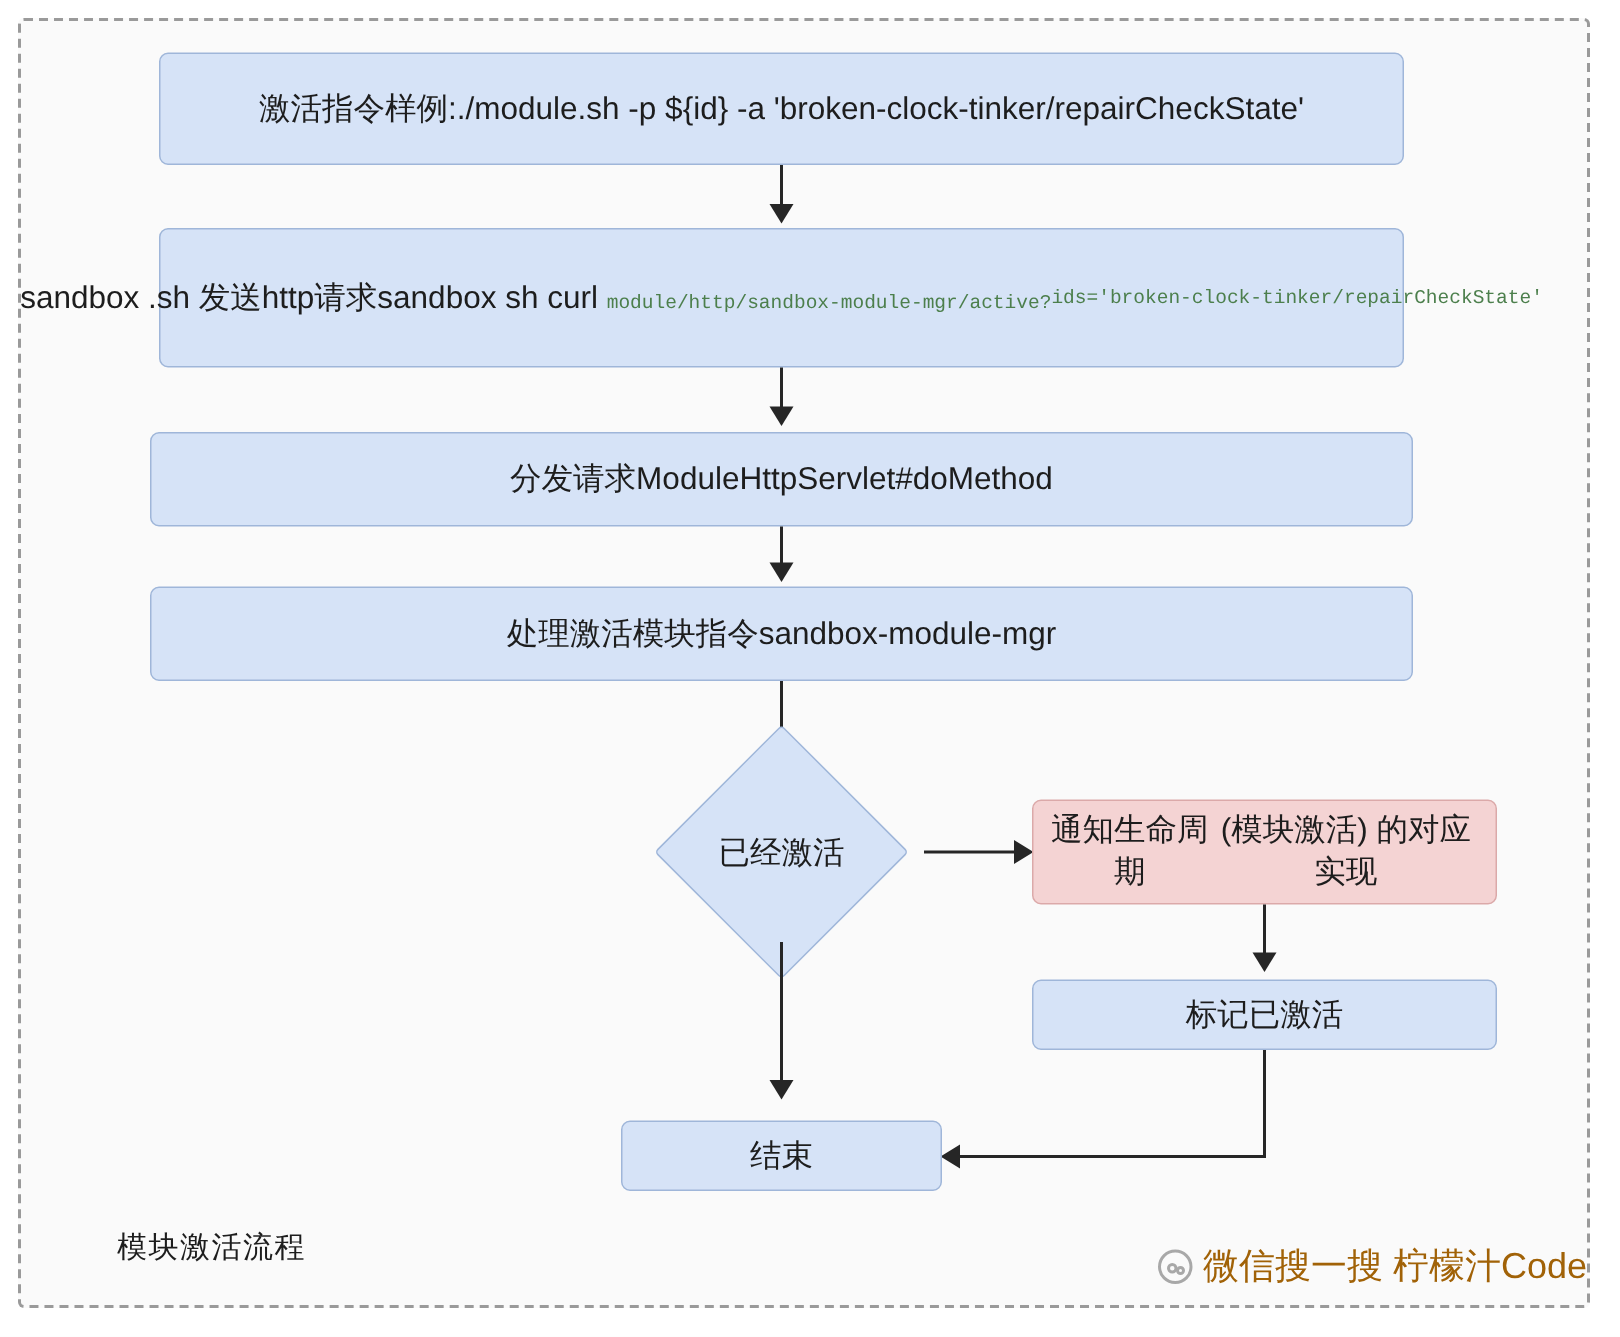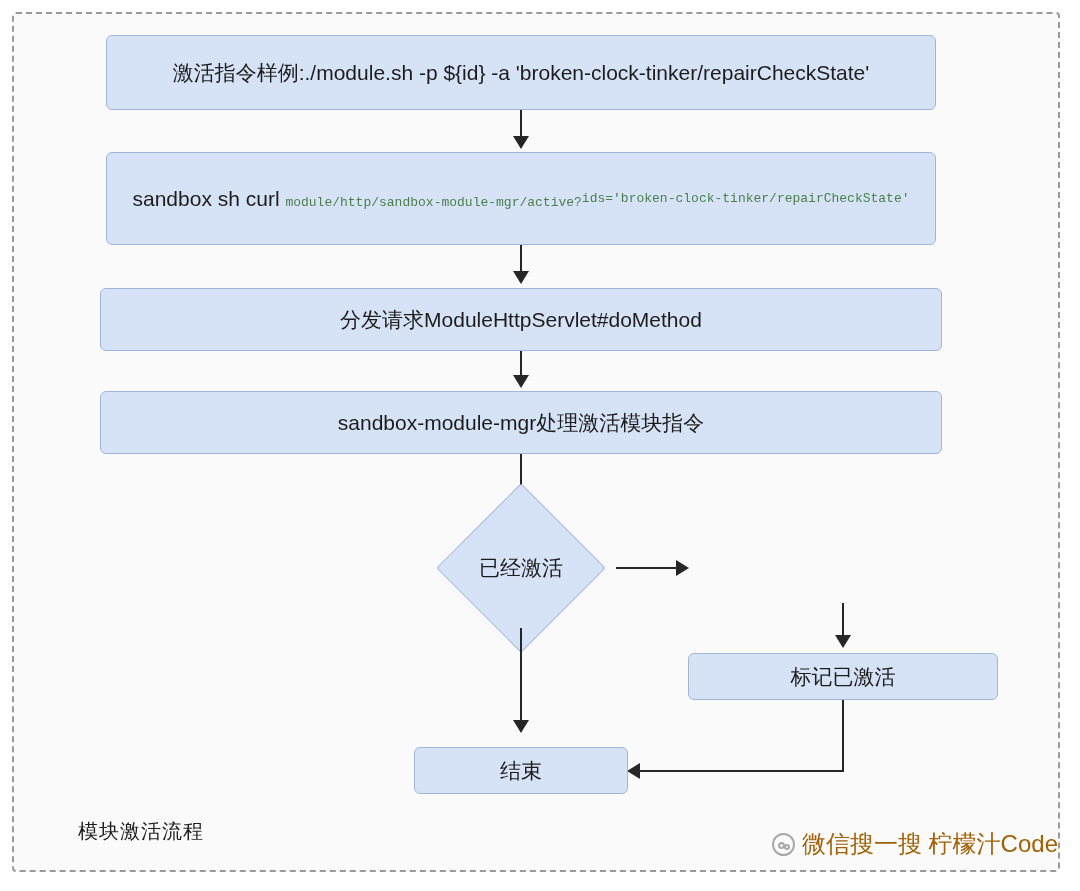--- a/index.html
+++ b/index.html
@@ -196,51 +196,56 @@
 
   <div class="node" style="left:106px; top:35px; width:830px; height:75px;">
     <span class="line">激活指令样例:</span>
     <span class="line">./module.sh -p ${id} -a 'broken-clock-tinker/repairCheckState'</span>
   </div>
 
   <div class="conn vline" style="left:520px; top:110px; height:30px;"></div>
   <div class="arrow-down" style="left:513px; top:136px;"></div>
 
   <div class="node" style="left:106px; top:152px; width:830px; height:93px;">
+    <span class="line">sandbox .sh 发送http请求</span>
     <span class="line"><span>sandbox sh curl </span><span class="line-mono">module/http/sandbox-module-mgr/active?</span></span>
     <span class="line line-mono">ids='broken-clock-tinker/repairCheckState'</span>
   </div>
 
   <div class="conn vline" style="left:520px; top:245px; height:30px;"></div>
   <div class="arrow-down" style="left:513px; top:271px;"></div>
 
   <div class="node" style="left:100px; top:288px; width:842px; height:63px;">
     <span class="line">分发请求</span>
     <span class="line">ModuleHttpServlet#doMethod</span>
   </div>
 
   <div class="conn vline" style="left:520px; top:351px; height:27px;"></div>
   <div class="arrow-down" style="left:513px; top:375px;"></div>
 
   <div class="node" style="left:100px; top:391px; width:842px; height:63px;">
+    <span class="line">处理激活模块指令</span>
     <span class="line">sandbox-module-mgr</span>
-    <span class="line">处理激活模块指令</span>
   </div>
 
   <div class="conn vline" style="left:520px; top:454px; height:43px;"></div>
   <div class="arrow-down" style="left:513px; top:494px;"></div>
 
   <div class="diamond-wrap" style="left:426px; top:508px;">
     <div class="diamond-shape"></div>
     <div class="diamond-label">已经激活</div>
   </div>
 
   <div class="conn hline" style="left:616px; top:567px; width:62px;"></div>
   <div class="arrow-right" style="left:676px; top:560px;"></div>
 
+  <div class="node pink wrap" style="left:688px; top:533px; width:310px; height:70px;">
+    <span class="line">通知生命周期</span>
+    <span class="line">(模块激活) 的对应实现</span>
+  </div>
 
   <div class="conn vline" style="left:842px; top:603px; height:35px;"></div>
   <div class="arrow-down" style="left:835px; top:635px;"></div>
 
   <div class="node" style="left:688px; top:653px; width:310px; height:47px;">
     <span class="line">标记已激活</span>
   </div>
 
   <div class="conn vline" style="left:842px; top:700px; height:72px;"></div>
   <div class="conn hline" style="left:640px; top:770px; width:204px;"></div>

